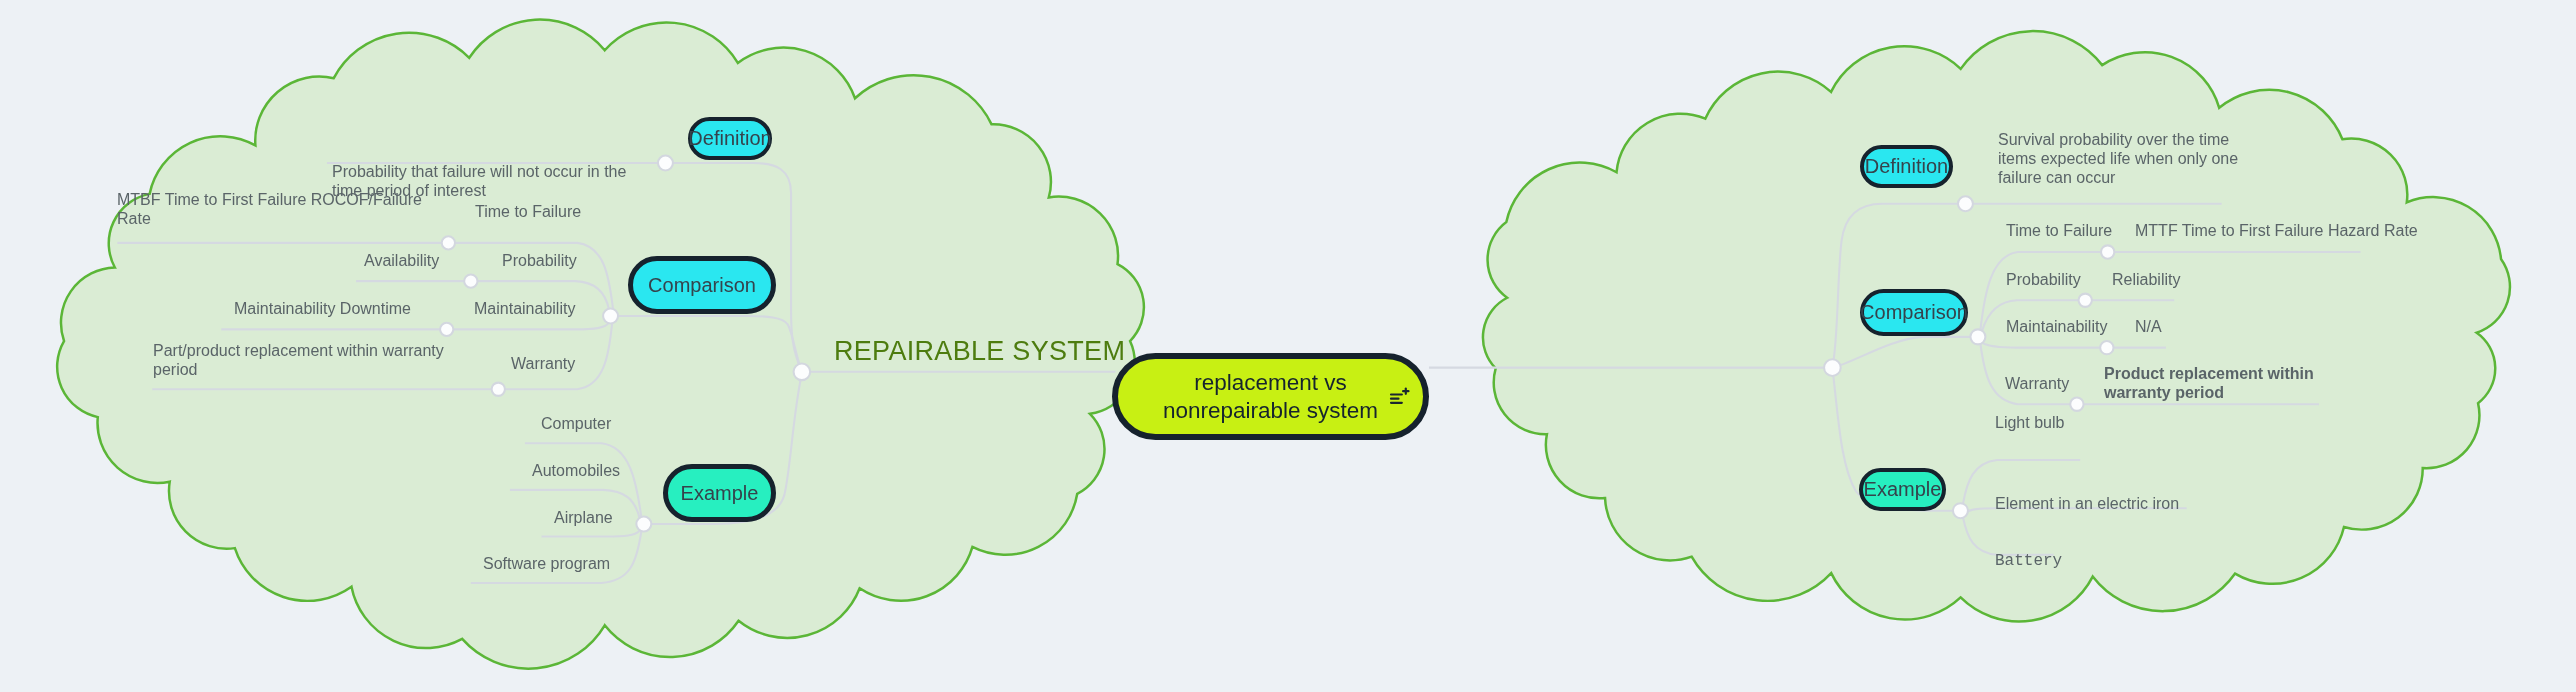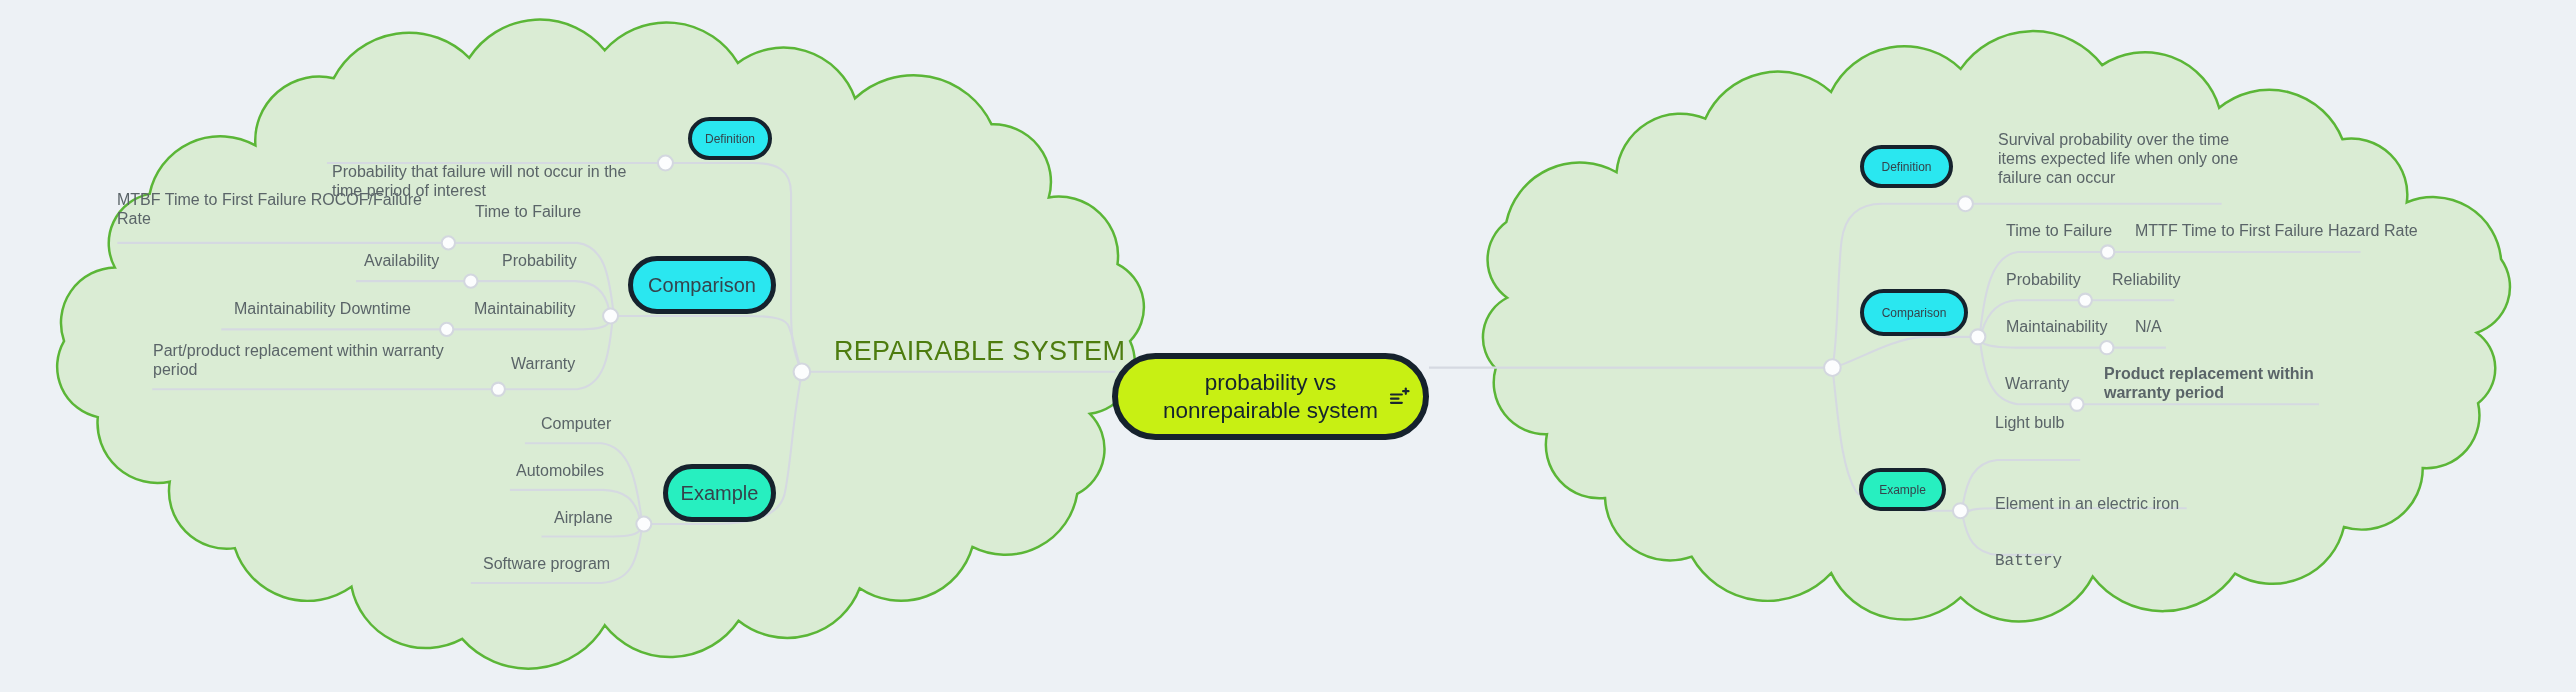--- a/index.html
+++ b/index.html
@@ -8,21 +8,21 @@
   .stage svg.layer{position:absolute;left:0;top:0;}
   .cloud{fill:#DAECD4;stroke:#5BB637;stroke-width:3;}
   .link{fill:none;stroke:#D5D9E1;stroke-width:2.5;}
   .dot{fill:#FCFDFE;stroke:#D3D7DF;stroke-width:2.5;}
   .lbl{position:absolute;font-size:16px;line-height:19px;color:#5A6468;letter-spacing:0px;white-space:pre-wrap;}
   .title{position:absolute;font-weight:400;color:#4d7c0f;font-size:27px;letter-spacing:0.3px;white-space:nowrap;}
   .pill{position:absolute;display:flex;align-items:center;justify-content:center;
         border-radius:831px;border:4.2px solid #16222D;color:#35434C;font-weight:500;
         box-sizing:border-box;white-space:nowrap;}
   .pill.big{border-width:5px;font-size:20px;}
-  .pill.sm{font-size:12px;}
+  .pill.sm{font-size:20px;}
   .cyan{background:#2AE7F0;}
   .mint{background:#27EFC0;}
   .center-node{position:absolute;left:1112px;top:353px;width:317px;height:87px;
         background:#C8F013;border:6.7px solid #16222D;border-radius:45px;box-sizing:border-box;
         display:flex;align-items:center;justify-content:center;}
   .center-node .txt{width:275px;text-align:center;font-size:22.5px;line-height:27.5px;
         color:#16242E;font-weight:500;}
   .center-node .note-ic{position:absolute;right:11.7px;top:50%;transform:translateY(-50%);}
 </style>
 </head>
@@ -113,26 +113,26 @@
   <div class="lbl" style="left:234px;top:299px;">Maintainability Downtime</div>
   <div class="lbl" style="left:474px;top:299px;">Maintainability</div>
 
   <div class="lbl" style="left:153px;top:341px;width:308px;">Part/product replacement within warranty period</div>
   <div class="lbl" style="left:511px;top:354px;">Warranty</div>
 
   <div class="pill mint big" style="left:663px;top:464px;width:113px;height:58px;">
     <span>Example</span>
   </div>
   <div class="lbl" style="left:541px;top:414px;">Computer</div>
-  <div class="lbl" style="left:516px;top:461px;">Automobiles</div>
+  <div class="lbl" style="left:532px;top:461px;">Automobiles</div>
   <div class="lbl" style="left:554px;top:508px;">Airplane</div>
   <div class="lbl" style="left:483px;top:554px;">Software program</div>
 
   <div class="center-node">
-    <div class="txt">probability vs nonrepairable system</div>
+    <div class="txt">replacement vs nonrepairable system</div>
     <svg class="note-ic" width="25" height="25" viewBox="0 0 30 30">
       <g stroke="#1B2730" stroke-width="2.6" stroke-linecap="round" fill="none">
         <path d="M6 12 H19"></path>
           <path d="M6 17 H15"></path>
           <path d="M6 22 H19"></path>
         <path d="M20.5 8 H27"></path>
           <path d="M23.75 4.8 V11.2"></path>
       </g>
     </svg>
   </div>

